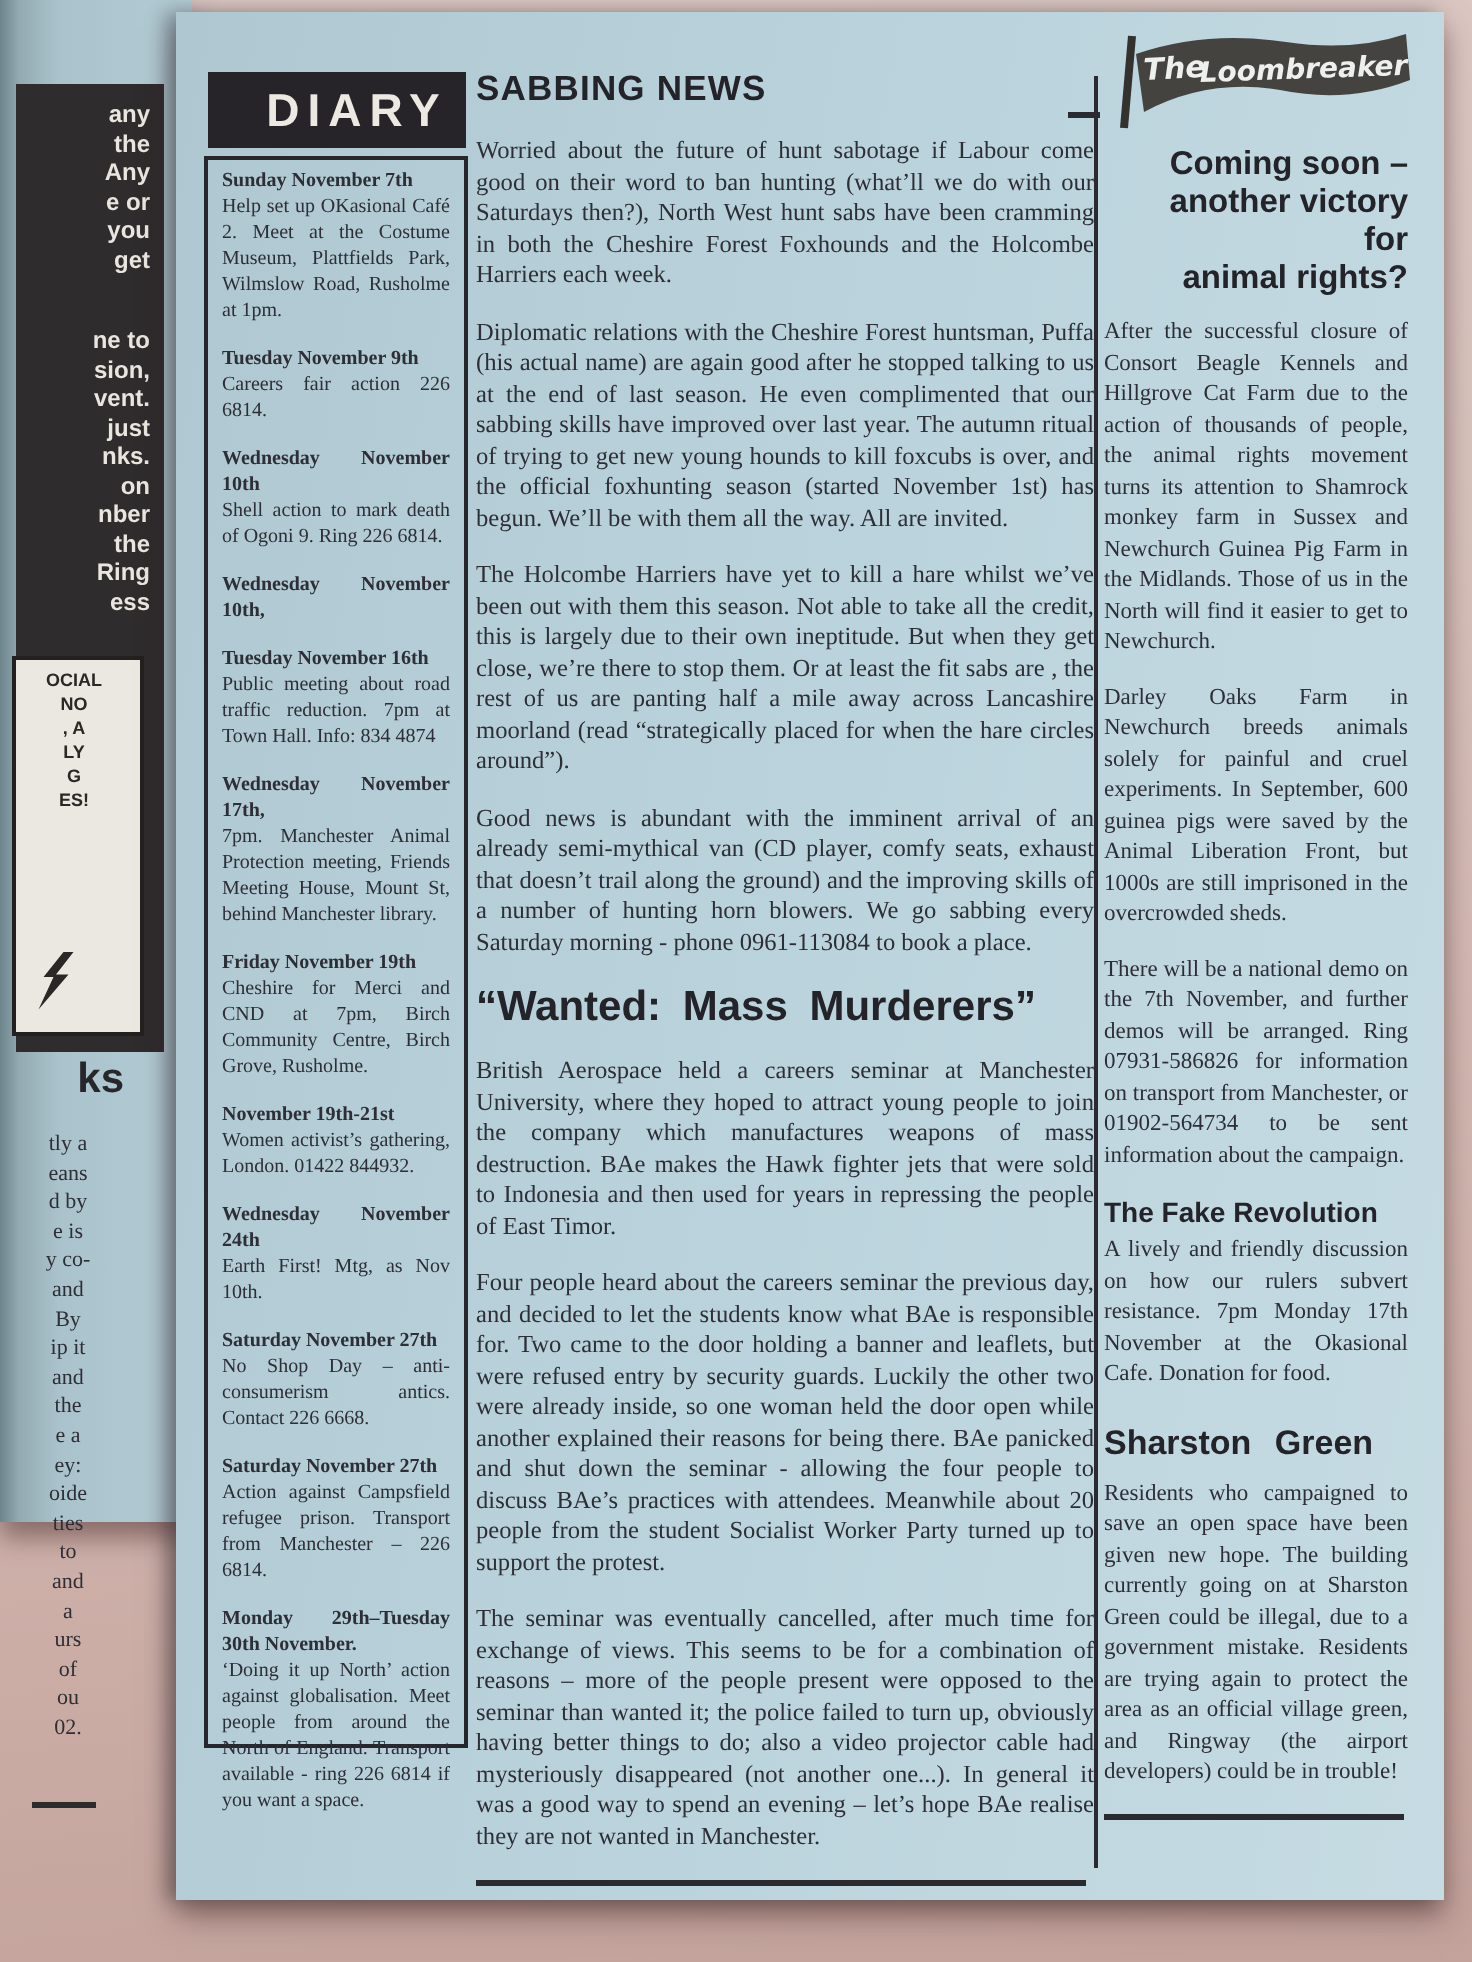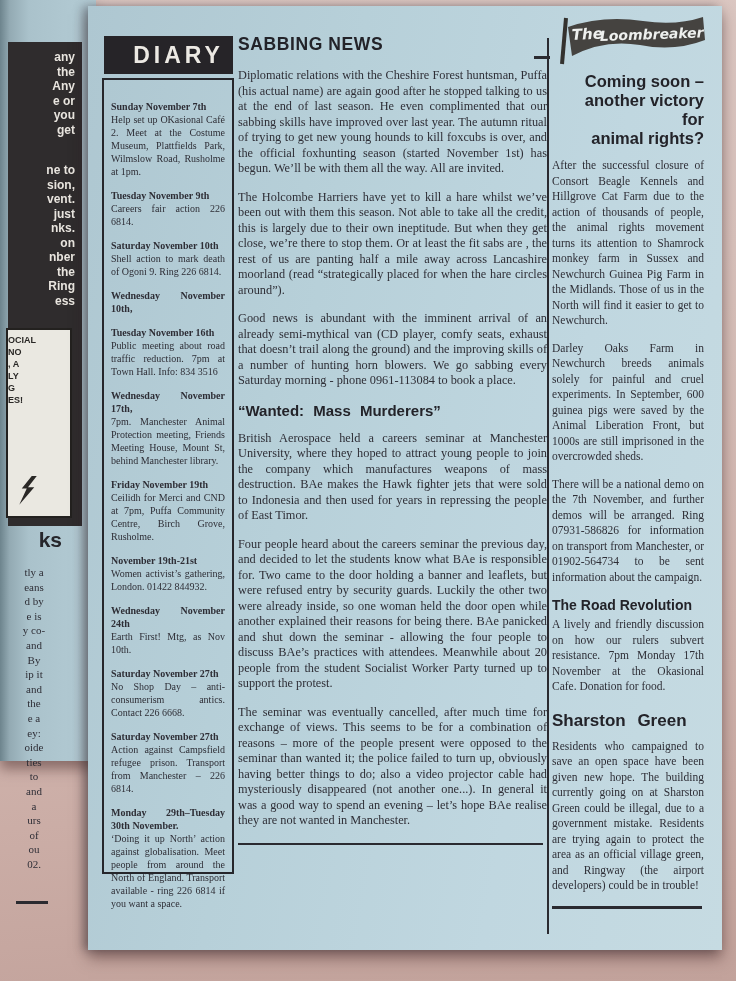--- a/index.html
+++ b/index.html
@@ -22,21 +22,21 @@
     background:#2f2c2d; color:#e9e5df;
     font-family:"Liberation Sans","DejaVu Sans",sans-serif;
     font-weight:700; font-size:12px; line-height:14.5px;
     text-align:right; padding:8px 7px 0 0;
   }
   .pp-frag-group.mid{ margin-top:26px; }
   .pp-comic{
     position:absolute; left:-2px; top:286px; width:66px; height:190px;
     background:#eae8e1; border:2px solid #23211f; color:#2a2826;
     font-size:9px; line-height:12px; font-weight:700;
-    text-align:left; padding:4px 4px 0 0;
+    text-align:center; padding:4px 4px 0 0;
   }
   .pp-comic svg{ position:absolute; left:8px; bottom:10px; }
   .pp-ks{
     position:absolute; top:528px; right:34px;
     font-family:"Liberation Sans","DejaVu Sans",sans-serif;
     font-weight:700; font-size:21px; color:#26262b;
   }
   .pp-lower{
     position:absolute; top:565px; right:30px; width:64px;
     font-size:11px; line-height:14.6px; color:#2e2e36; text-align:center;
@@ -55,38 +55,38 @@
 
   
   .diary-header{
     position:absolute; left:16px; top:30px; width:129px; height:38px;
     background:#262428; color:#ece9e3; display:flex; align-items:center; justify-content:center;
     font-family:"Liberation Sans","DejaVu Sans",sans-serif;
     font-weight:700; font-size:23px; letter-spacing:4px;padding-left:20px;
   }
   .diary-box{
     position:absolute; left:14px; top:72px; width:132px; height:796px;
-    border:2.5px solid #26262b; padding:20px 7px 0 7px;
+    border:2.5px solid #26262b; padding:4px 7px 0 7px;
     font-size:10px; line-height:13px;
   }
   .diary-event{ margin-bottom:11px; }
   .diary-date{ font-weight:700; text-align:justify; }
   .diary-text{ text-align:justify; }
 
   
   .mid-col{ position:absolute; left:150px; top:28px; width:309px; }
   .col-heading{
     font-family:"Liberation Sans","DejaVu Sans",sans-serif;
     font-weight:700; font-size:17.5px; letter-spacing:.6px; color:#232329;
     margin:0 0 13px 0;
   }
   .body-text{ font-size:12.3px; line-height:15.5px; text-align:justify; margin-bottom:13px; }
   .sub-heading{
     font-family:"Liberation Sans","DejaVu Sans",sans-serif;
-    font-weight:700; font-size:15px; color:#232329; word-spacing:5px;
+    font-weight:700; font-size:21px; color:#232329; word-spacing:5px;
     margin:6px 0 12px 0;
   }
   .rule{ background:#2a2a30; height:2.5px; }
   .mid-rule{ margin-top:14px; width:305px; }
 
   
   .v-divider{ position:absolute; left:459px; top:32px; width:2px; height:896px; background:#2a2a30; }
   .divider-tick{ position:absolute; left:446px; top:50px; width:16px; height:2.5px; background:#2a2a30; }
 
   
@@ -191,41 +191,41 @@
           <div class="diary-date">Sunday November 7th</div>
           <div class="diary-text">Help set up OKasional Café 2.  Meet at the Costume Museum, Plattfields Park, Wilmslow Road, Rusholme at 1pm.</div>
         </div>
 
         <div class="diary-event">
           <div class="diary-date">Tuesday November 9th</div>
           <div class="diary-text">Careers fair action 226 6814.</div>
         </div>
 
         <div class="diary-event">
-          <div class="diary-date">Saturday November 10th</div>
+          <div class="diary-date">Wednesday November 10th</div>
           <div class="diary-text">Shell action to mark death of Ogoni 9.  Ring 226 6814.</div>
         </div>
 
         <div class="diary-event">
           <div class="diary-date">Wednesday November 10th,</div>
         </div>
 
         <div class="diary-event">
           <div class="diary-date">Tuesday November 16th</div>
-          <div class="diary-text">Public meeting about road traffic reduction.  7pm at Town Hall. Info: 834 3516</div>
+          <div class="diary-text">Public meeting about road traffic reduction.  7pm at Town Hall. Info: 834 4874</div>
         </div>
 
         <div class="diary-event">
           <div class="diary-date">Wednesday November 17th,</div>
           <div class="diary-text">7pm. Manchester Animal Protection meeting, Friends Meeting House, Mount St, behind Manchester library.</div>
         </div>
 
         <div class="diary-event">
           <div class="diary-date">Friday November 19th</div>
-          <div class="diary-text">Ceilidh for Merci and CND at 7pm, Puffa Community Centre, Birch Grove, Rusholme.</div>
+          <div class="diary-text">Cheshire for Merci and CND at 7pm, Birch Community Centre, Birch Grove, Rusholme.</div>
         </div>
 
         <div class="diary-event">
           <div class="diary-date">November 19th-21st</div>
           <div class="diary-text">Women activist’s gathering, London. 01422 844932.</div>
         </div>
 
         <div class="diary-event">
           <div class="diary-date">Wednesday November 24th</div>
           <div class="diary-text">Earth First! Mtg, as Nov 10th.</div>
@@ -244,20 +244,21 @@
         <div class="diary-event">
           <div class="diary-date">Monday 29th–Tuesday 30th November.</div>
           <div class="diary-text">‘Doing it up North’ action against globalisation.  Meet people from around the North of England. Transport available - ring 226 6814 if you want a space.</div>
         </div>
       </div>
 
     <div class="mid-col">
       <h2 class="col-heading">SABBING NEWS</h2>
       <div>
 
+      <p class="body-text">Worried about the future of hunt sabotage if Labour come good on their word to ban hunting (what’ll we do with our Saturdays then?), North West hunt sabs have been cramming in both the Cheshire Forest Foxhounds and the Holcombe Harriers each week.</p>
           <p class="body-text">Diplomatic relations with the Cheshire Forest huntsman, Puffa (his actual name) are again good after he stopped talking to us at the end of last season.  He even complimented that our sabbing skills have improved over last year.  The autumn ritual of trying to get new young hounds to kill foxcubs is over, and the official foxhunting season (started November 1st) has begun.  We’ll be with them all the way.  All are invited.</p>
           <p class="body-text">The Holcombe Harriers have yet to kill a hare whilst we’ve been out with them this season.  Not able to take all the credit, this is largely due to their own ineptitude.  But when they get close, we’re there to stop them.  Or at least the fit sabs are , the rest of us are panting half a mile away across Lancashire moorland (read “strategically placed for when the hare circles around”).</p>
           <p class="body-text">Good news is abundant with the imminent arrival of an already semi-mythical van (CD player, comfy seats, exhaust that doesn’t trail along the ground) and the improving skills of a number of hunting horn blowers.  We go sabbing every Saturday morning - phone 0961-113084 to book a place.</p>
         </div>
       <h3 class="sub-heading">“Wanted: Mass Murderers”</h3>
       <div>
 
       <p class="body-text">British Aerospace held a careers seminar at Manchester University, where they hoped to attract young people to join the company which manufactures weapons of mass destruction. BAe makes the Hawk fighter jets that were sold to Indonesia and then used for years in repressing the people of East Timor.</p>
           <p class="body-text">Four people heard about the careers seminar the previous day, and decided to let the students know what BAe is responsible for.  Two came to the door holding a banner and leaflets, but were refused entry by security guards.  Luckily the other two were already inside, so one woman held the door open while another explained their reasons for being there.  BAe panicked and shut down the seminar - allowing the four people to discuss BAe’s practices with attendees.   Meanwhile about 20 people from the student Socialist Worker Party turned up to support the protest.</p>
           <p class="body-text">The seminar was eventually cancelled, after much time for exchange of views.  This seems to be for a combination of reasons – more of the people present were opposed to the seminar than wanted it; the police failed to turn up, obviously having better things to do; also a video projector cable had mysteriously disappeared (not another one...).  In general it was a good way to spend an evening – let’s hope BAe realise they are not wanted in Manchester.</p>
@@ -280,21 +281,21 @@
       <h2 class="coming-heading">Coming soon –
 another victory
 for
 animal rights?</h2>
       <div>
 
       <p class="rc-text">After the successful closure of Consort Beagle Kennels and Hillgrove Cat Farm due to the action of thousands of people, the animal rights movement turns its attention to Shamrock monkey farm in Sussex and Newchurch Guinea Pig Farm in the Midlands.  Those of us in the North will find it easier to get to Newchurch.</p>
           <p class="rc-text">Darley Oaks Farm in Newchurch breeds animals solely for painful and cruel experiments.  In September, 600 guinea pigs were saved by the Animal Liberation Front, but 1000s are still imprisoned in the overcrowded sheds.</p>
           <p class="rc-text">There will be a national demo on the 7th November, and further demos will be arranged. Ring 07931-586826 for information on transport from Manchester, or 01902-564734 to be sent information about the campaign.</p>
         </div>
-      <h3 class="fake-heading">The Road Revolution</h3>
+      <h3 class="fake-heading">The Fake Revolution</h3>
       <p class="rc-text">A lively and friendly discussion on how our rulers subvert resistance.  7pm Monday 17th November at the Okasional Cafe.  Donation for food.</p>
       <h3 class="sharston-heading">Sharston Green</h3>
       <p class="rc-text">Residents who campaigned to save an open space  have been given new hope.  The building currently going on at Sharston Green could be illegal, due to a government mistake. Residents are trying again to protect the area as an official village green, and Ringway (the airport developers) could be in  trouble!</p>
       <div class="rule right-rule"></div>
     </div>
 
   </div>
 </div>
 
 </body></html>

